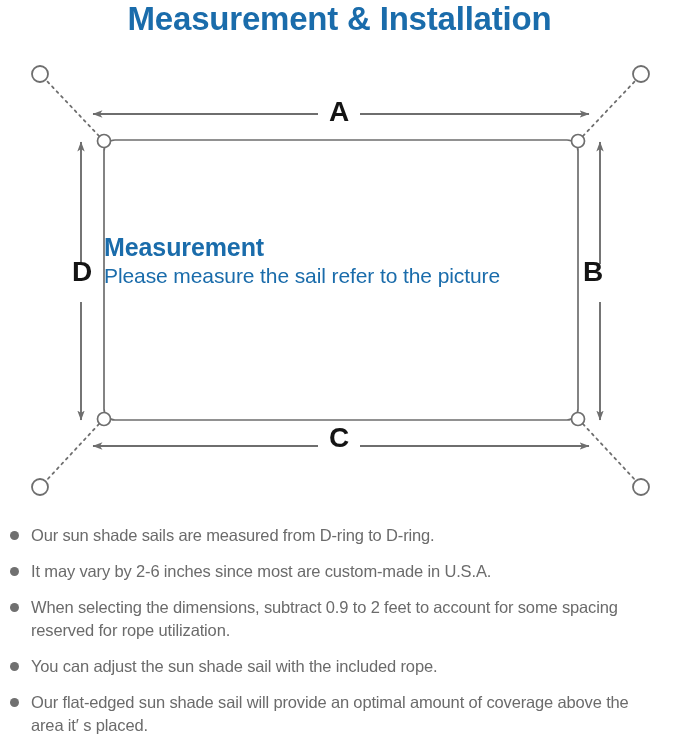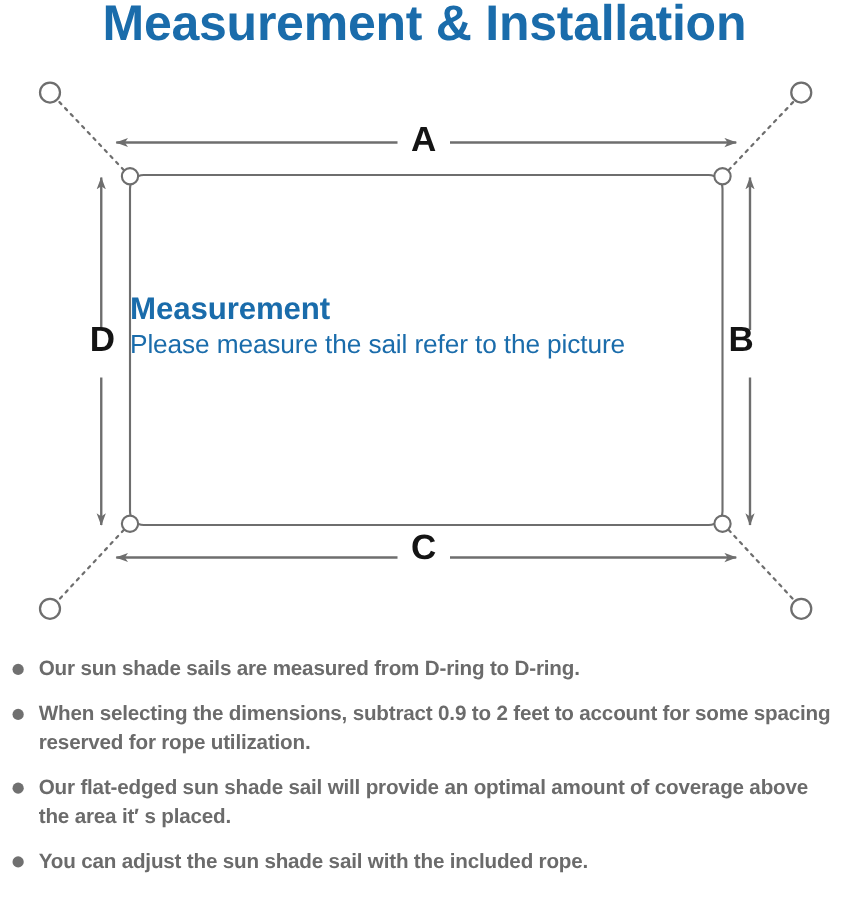--- a/index.html
+++ b/index.html
@@ -16,21 +16,21 @@
     -webkit-font-smoothing: antialiased;
   }
 
   
   .title {
     position: absolute;
     left: 0;
     top: 1px;
     width: 679px;
     text-align: center;
-    font-size: 40px;
+    font-size: 33px;
     font-weight: bold;
     color: #1a6cab;
     letter-spacing: -0.2px;
     line-height: 36px;
     white-space: nowrap;
   }
 
   
   .diagram {
     position: absolute;
@@ -88,21 +88,20 @@
   }
   .note {
     position: relative;
     padding-left: 31px;
     padding-right: 14px;
     margin-bottom: 13px;
     font-size: 16.5px;
     line-height: 23px;
     color: #6b6b6b;
     letter-spacing: -0.15px;
-    font-weight: bold;
   }
   .note .bullet {
     position: absolute;
     left: 10px;
     top: 7px;
     width: 9px;
     height: 9px;
     border-radius: 50%;
     background: #707070;
   }
@@ -165,23 +164,27 @@
   </div>
 </div>
 
 <div class="notes">
   <div class="note">
     <span class="bullet"></span>
     <span>Our sun shade sails are measured from D-ring to D-ring.</span>
   </div>
   <div class="note">
     <span class="bullet"></span>
+    <span>It may vary by 2-6 inches since most are custom-made in U.S.A.</span>
+  </div>
+  <div class="note">
+    <span class="bullet"></span>
     <span>When selecting the dimensions, subtract 0.9 to 2 feet to account for some spacing reserved for rope utilization.</span>
+  </div>
+  <div class="note">
+    <span class="bullet"></span>
+    <span>You can adjust the sun shade sail with the included rope.</span>
   </div>
   <div class="note">
     <span class="bullet"></span>
     <span>Our flat-edged sun shade sail will provide an optimal amount of coverage above the area it′ s placed.</span>
   </div>
-  <div class="note">
-    <span class="bullet"></span>
-    <span>You can adjust the sun shade sail with the included rope.</span>
-  </div>
 </div>
 
 </body></html>

